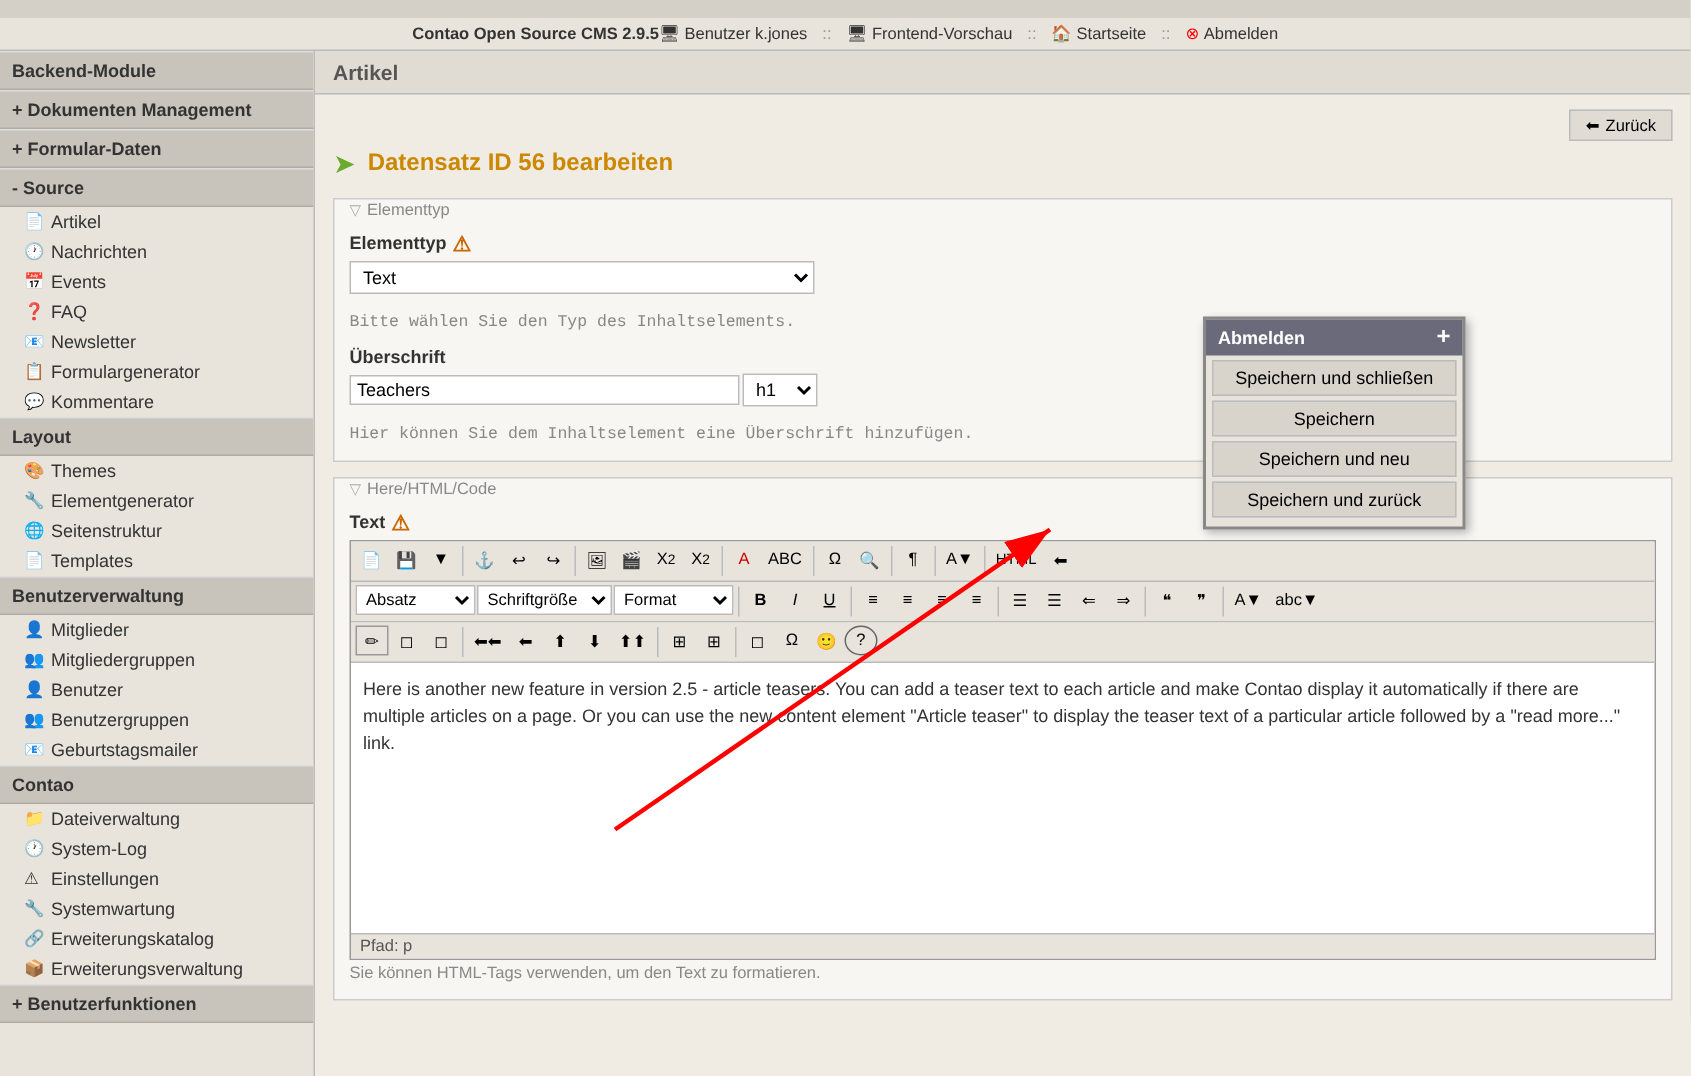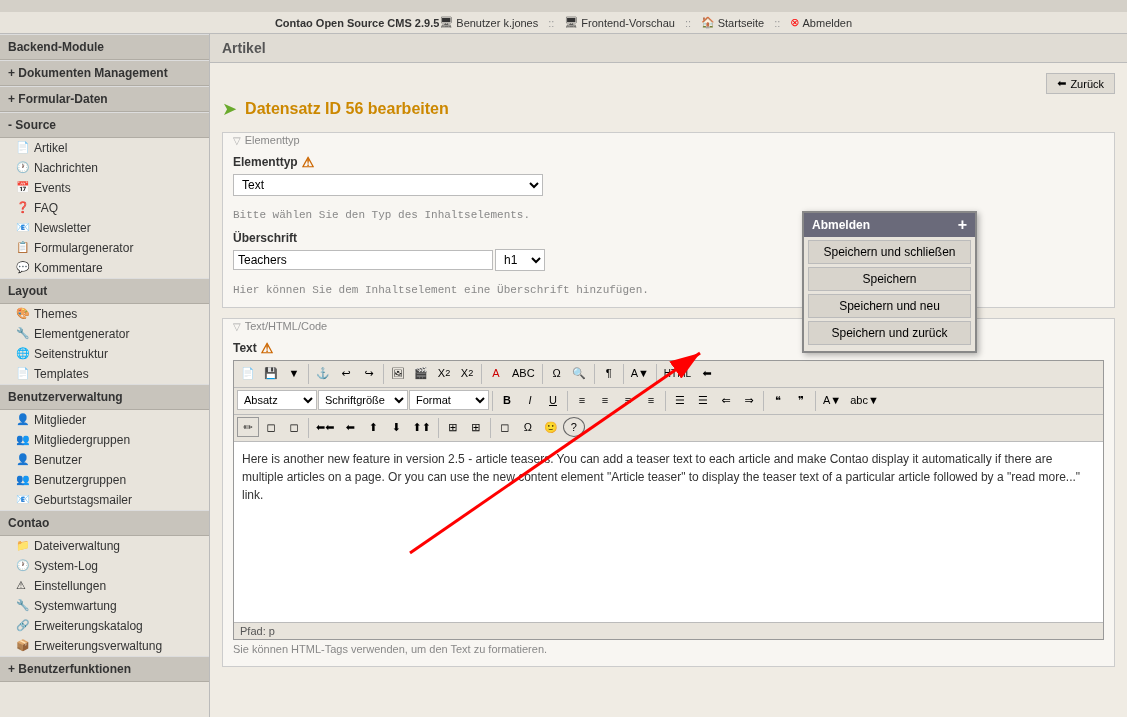--- a/index.html
+++ b/index.html
@@ -416,21 +416,21 @@
               <option>h2</option>
               <option>h3</option>
             </select>
           </div>
           <div class="field-hint">Hier können Sie dem Inhaltselement eine Überschrift hinzufügen.</div>
         </div>
       </div>
 
       <div class="section-box">
         <div class="section-legend">
-          <span>Text/HTML/Code</span>
+          <span>Here/HTML/Code</span>
         </div>
 
         <div class="field-group">
           <div class="field-label">
             <span>Text</span>
             <span class="warning">⚠</span>
           </div>
 
           <div id="editor-container">
 

